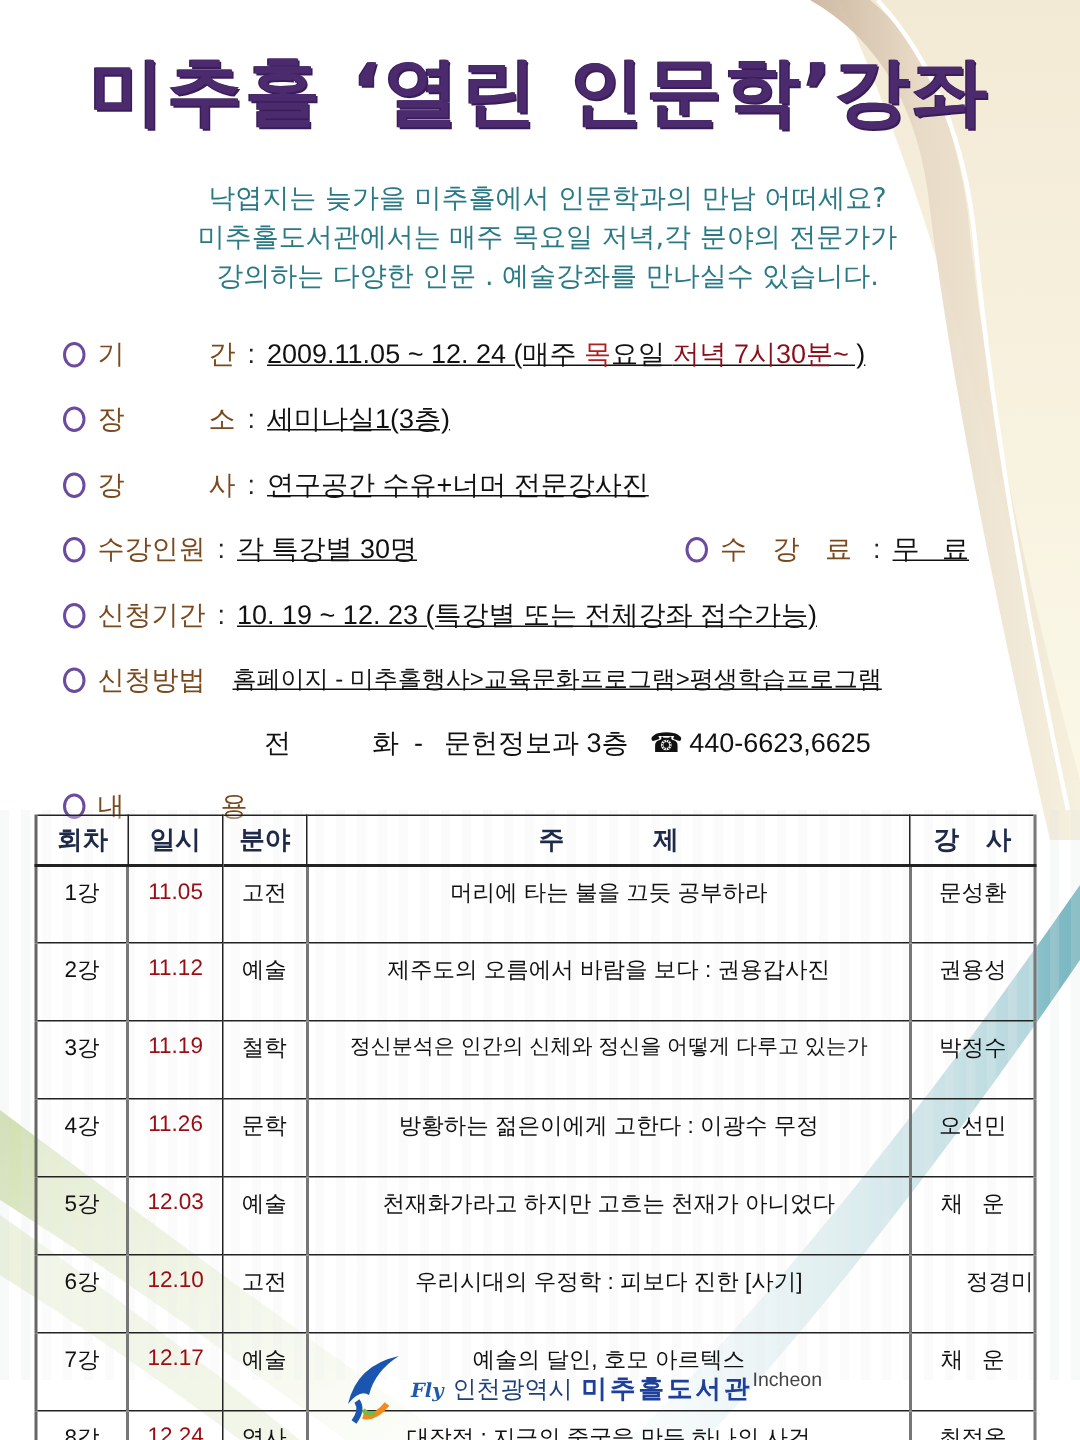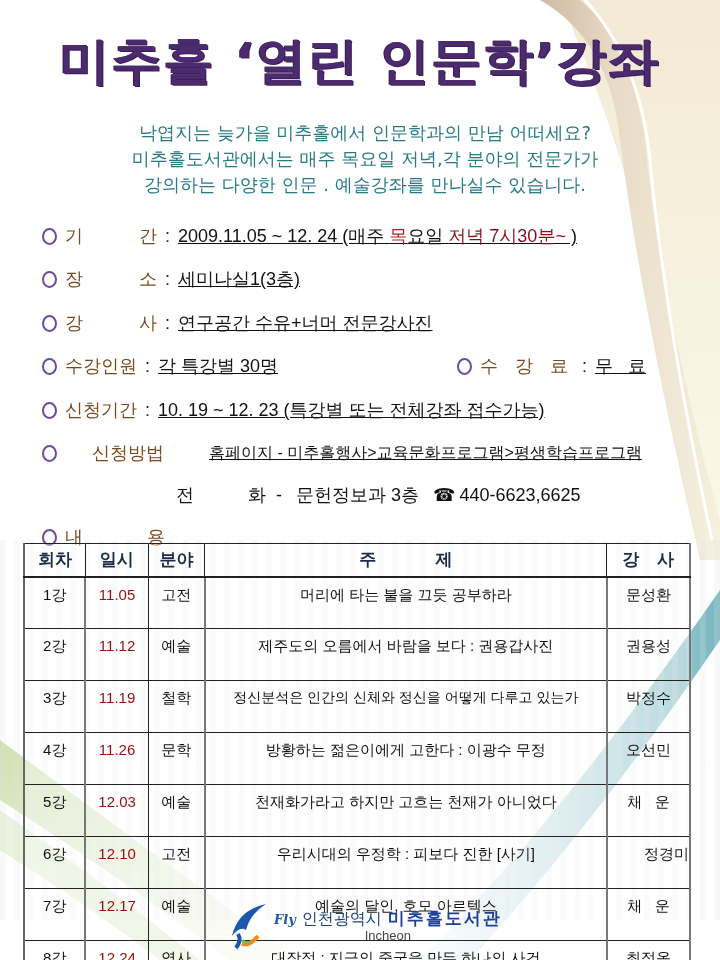--- a/index.html
+++ b/index.html
@@ -69,21 +69,21 @@
   .schedule col.c5 { width: 80px; }
   .schedule td:nth-child(1), .schedule th:nth-child(1) { border-left: 2px solid #666; }
   .schedule td:nth-child(2) { border-left: 2px solid #777; }
   .schedule td:nth-child(4), .schedule td:nth-child(5) { border-left: 2px solid #777; }
   .schedule td:nth-child(5), .schedule th:nth-child(5) { border-right: 2px solid #777; }
 
   .logo {
     position: absolute; left: 228px; top: 900px; display: flex; align-items: center;
   }
   .logo-mark { width: 40px; height: 50px; position: relative; }
-  .logo-text { margin-left: 6px; display: flex; flex-direction: column; }
+  .logo-text { margin-left: 6px; display: flex; }
   .logo-top { display: flex; align-items: baseline; gap: 6px; }
   .logo-fly { font-style: italic; font-weight: bold; color: #1f5aa8; font-size: 13px; font-family: "DejaVu Serif", serif; }
   .logo-city { font-size: 16px; color: #1e3f7a; font-family: "DejaVu Sans", sans-serif; }
   .logo-lib { font-size: 17px; color: #1e3f9a; font-weight: bold; font-family: "DejaVu Serif", serif; letter-spacing: 2px; }
   .logo-incheon { font-size: 13px; color: #444; font-family: "Liberation Sans", sans-serif; margin-top: -2px; text-align: center; }
 </style>
 </head>
 <body>
 
 <svg class="bg-right" width="720" height="960" viewBox="0 0 720 960">
@@ -172,21 +172,21 @@
   <span class="value" style="white-space:pre;">무   료</span>
 </div>
 
 <div class="info-row" style="top:398px;">
   <span class="bullet"></span>
   <span class="label">신청기간</span>
   <span class="colon">:</span>
   <span class="value">10. 19 ~ 12. 23 (특강별 또는 전체강좌 접수가능)</span>
 </div>
 
-<div class="info-row" style="top:441px;gap:27px;">
+<div class="info-row" style="top:441px;">
   <span class="bullet"></span>
   <span class="label" style="margin-right:18px;">신청방법</span>
   <span class="value" style="font-size:16px;">홈페이지 - 미추홀행사&gt;교육문화프로그램&gt;평생학습프로그램</span>
 </div>
 
 <div class="phone-row">
   <span class="lbl">
     <span>전</span>
     <span>화</span>
   </span>

